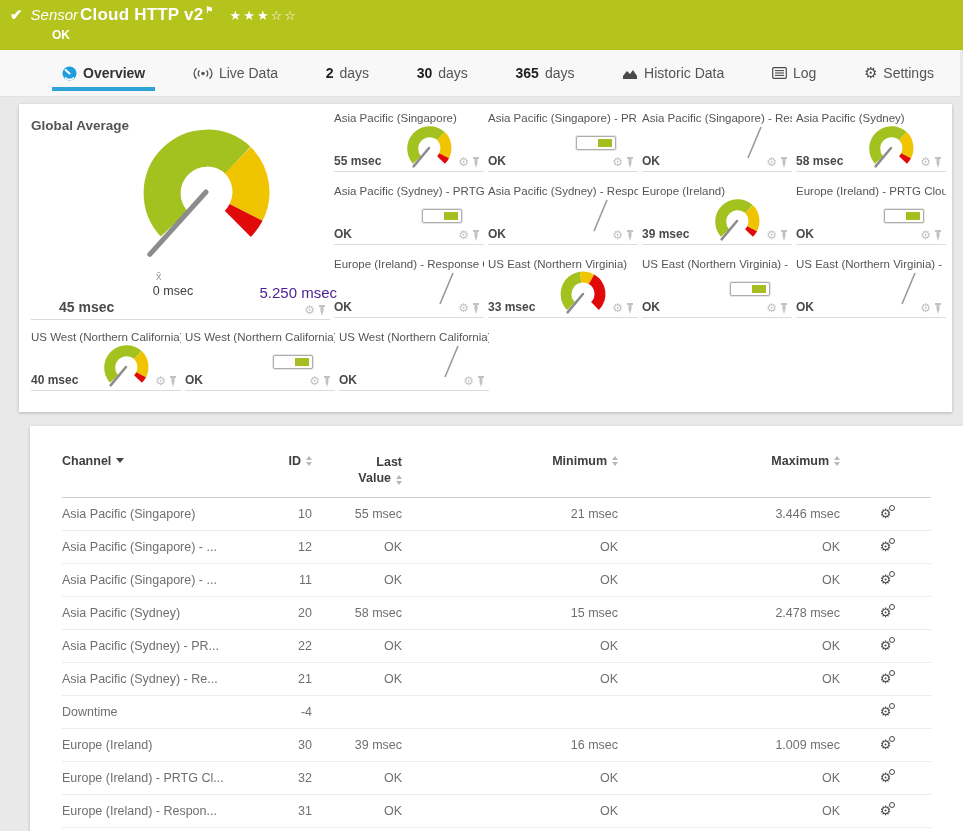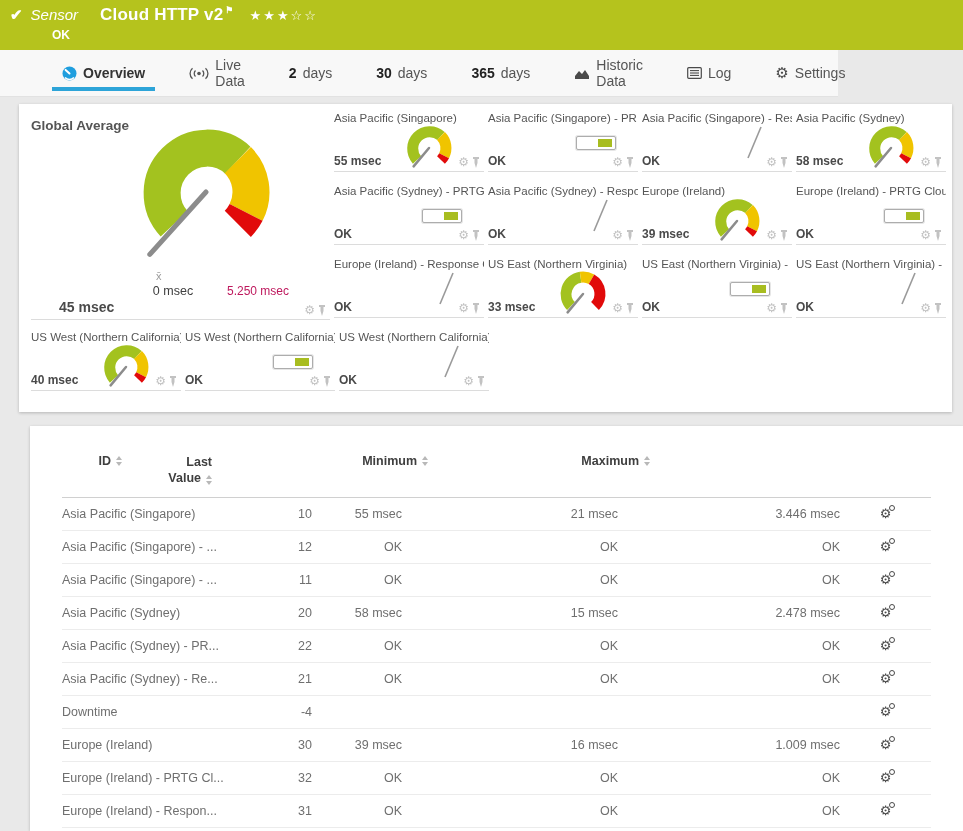--- a/index.html
+++ b/index.html
@@ -3,28 +3,28 @@
 <meta charset="utf-8">
 <style>
   * { margin:0; padding:0; box-sizing:border-box; }
   html,body { width:963px; height:831px; overflow:hidden; background:#e9e9e9;
               font-family:"Liberation Sans", sans-serif; }
 
   
   .sensor-bar { position:absolute; left:0; top:0; width:963px; height:50px; background:#b5c31d; color:#fff; }
   .sensor-line1 { position:absolute; left:10px; top:5px; display:flex; align-items:baseline; }
   .check { font-size:15px; font-weight:bold; margin-right:8px; }
-  .sensor-type { font-style:italic; font-size:15px; margin-right:22px; }
+  .sensor-type { font-style:italic; font-size:15px; margin-right:2px; }
   .sensor-name { font-size:17px; font-weight:bold; letter-spacing:.2px; }
   .flag { font-size:9px; vertical-align:super; margin-left:2px; }
   .stars { font-size:13px; letter-spacing:2px; margin-left:16px; }
   .status-ok { position:absolute; left:52px; top:28px; font-size:12px; font-weight:bold; }
 
   
-  .tabbar { position:absolute; left:0; top:50px; width:838px; height:47px; background:#f8f8f8;
+  .tabbar { position:absolute; left:0; top:50px; width:960px; height:47px; background:#f8f8f8;
             border-bottom:1px solid #e2e2e2; display:flex; align-items:stretch;
             padding:0 20px 0 56px; justify-content:space-between;gap:32px; }
   .tab { position:relative; display:flex; align-items:center; gap:6px; padding:0 6px;
          font-size:14px; color:#555; cursor:pointer; }
   .tab .num { font-weight:bold; color:#222; }
   .tab.active { color:#333; font-weight:bold; }
   .tab.active::after { content:''; position:absolute; left:-4px; right:-4px; bottom:5px; height:4px; background:#2da4d8; }
   .tabicon { display:inline-flex; align-items:center; }
   .tabicon.gear-glyph { font-size:15px; color:#4a4a4a; }
 
@@ -32,21 +32,21 @@
   .card { position:absolute; background:#fff; box-shadow:0 1px 3px rgba(0,0,0,.22); }
   #gauge-card { left:19px; top:104px; width:933px; height:308px;padding-left:48px; }
   #table-card { left:30px; top:426px; width:933px; height:405px; padding:0 32px; }
 
   
   .global { position:absolute; left:12px; top:8px; width:299px; height:208px; border-bottom:1px solid #dcdcdc; }
   .global-title { position:absolute; left:0; top:6px; font-size:13.5px; font-weight:bold; color:#555; }
   .global-svg { position:absolute; left:100px; top:12px; }
   .mean-x { position:absolute; left:125px; top:158px; font-size:11px; color:#9a9a9a; }
   .scale-min { position:absolute; left:106px; top:172px; width:72px; text-align:center; font-size:12.5px; color:#404040; }
-  .scale-max { position:absolute; left:196px; top:172px; width:110px; text-align:left; font-size:12px; color:#be185d; }
+  .scale-max { position:absolute; left:196px; top:172px; width:110px; text-align:right; font-size:15px; color:#4c1d95; }
   .global-value { position:absolute; left:0; bottom:4px; font-size:14px; font-weight:bold; color:#4a4a4a;margin-left:28px; }
   .cell-icons { position:absolute; right:4px; bottom:3px; display:inline-flex; align-items:center; gap:3px; }
   .gear-mini { font-size:12px; color:#c2c2c2; line-height:1; }
 
   
   .cell { position:absolute; width:150px; height:60px; border-bottom:1px solid #dcdcdc; }
   .cell-title { position:absolute; left:0; top:0; width:150px; white-space:nowrap; overflow:hidden;
                 font-size:11.5px; color:#555; }
   .cell-value { position:absolute; left:0; bottom:3px; font-size:12px; font-weight:bold; color:#4a4a4a; }
   .cell-graphic { position:absolute; }
@@ -387,20 +387,24 @@
           <svg width="8" height="11" viewBox="0 0 8 11">
             <path d="M1 0h6v2H5.5v4L4 11 2.5 6V2H1z" fill="#c2c2c2"></path>
           </svg>
         </span>
       </div>
     </div>
 </div>
 
 <div class="card" id="table-card">
   <div class="thead">
+    <span class="col-channel hdr-cell" style="justify-content:flex-start">
+      <span>Channel</span>
+        <i class="tri-down"></i>
+    </span>
     <span class="col-id hdr-cell">
       <span>ID</span>
       <span class="sorters">
           <i class="up"></i>
           <i class="dn"></i>
         </span>
     </span>
     <span class="col-last hdr-cell">
       <span class="hdr-last-wrap"><span>Last</span><br>
       <span>Value</span><span class="sorters" style="vertical-align:middle">

